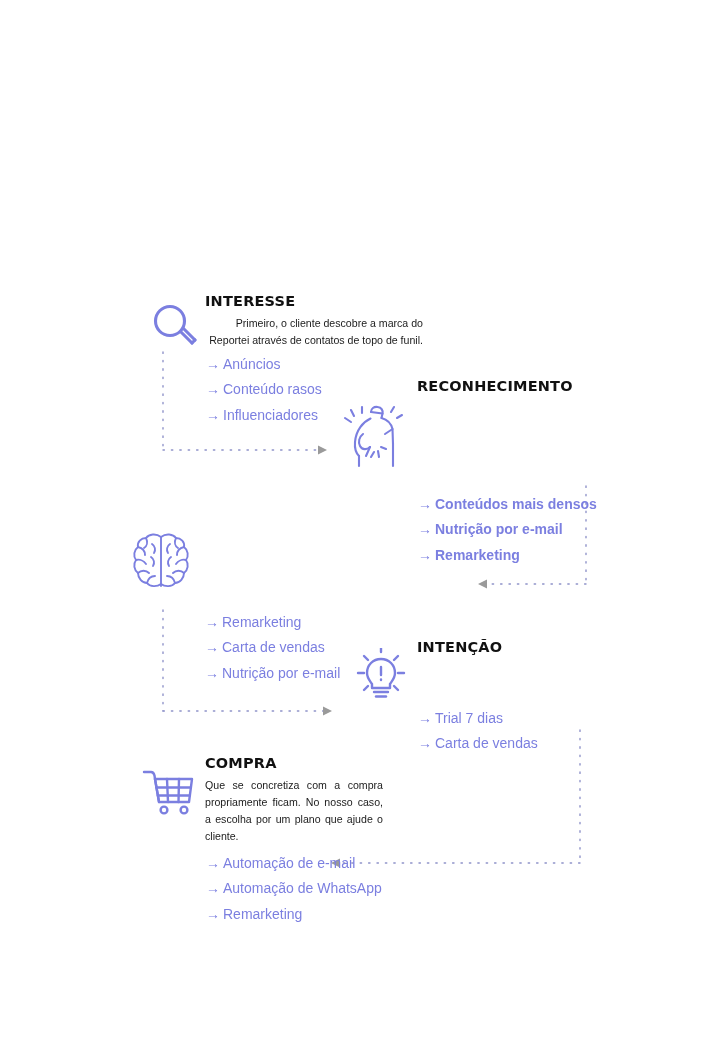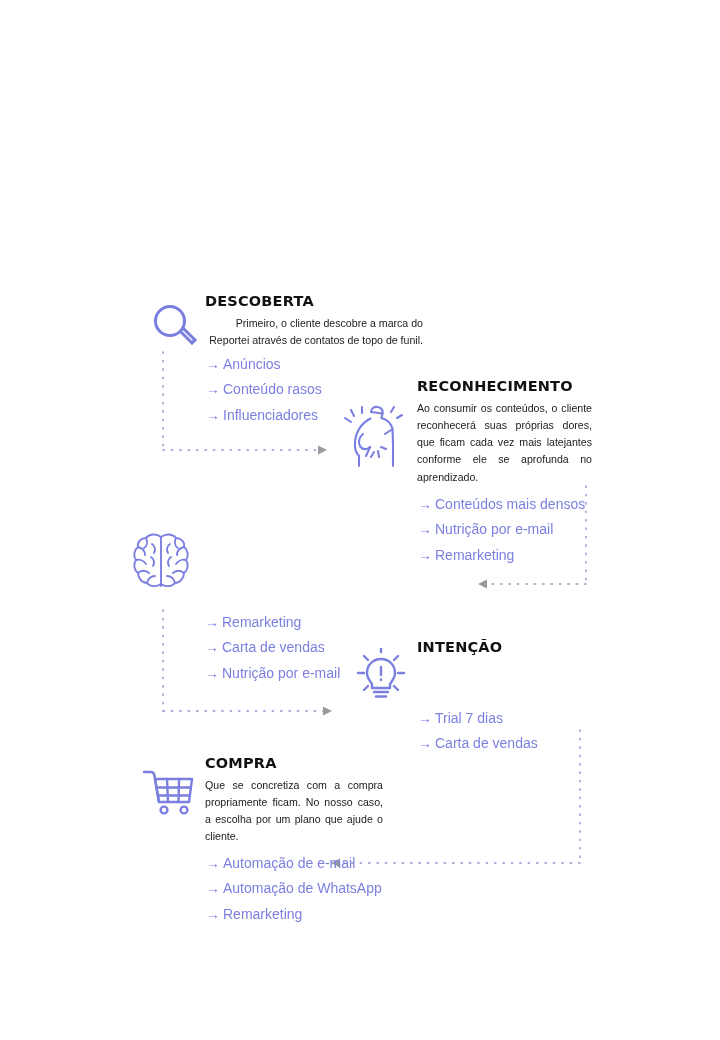--- a/index.html
+++ b/index.html
@@ -115,21 +115,21 @@
   <div class="icon" style="left:148px; top:300px;">
     <svg width="54" height="54" viewBox="0 0 54 54">
       <circle cx="22" cy="21" r="14.5" fill="none" stroke="#7b7fe0" stroke-width="3.1"></circle>
       <path d="M32.5,31.5 L44,43" stroke="#7b7fe0" stroke-width="3.1" stroke-linecap="round"></path>
       <path d="M35.5,28.5 L47,40" stroke="#7b7fe0" stroke-width="3.1" stroke-linecap="round"></path>
       <path d="M44,43 L47,40" stroke="#7b7fe0" stroke-width="3.1" stroke-linecap="round"></path>
     </svg>
   </div>
 
   <div class="stage" style="left:205px; top:294px; width:218px;">
-    <h2 class="stage-title">DESCOBERTA</h2>
+    <h2 class="stage-title">INTERESSE</h2>
     <p class="stage-body left">Primeiro, o cliente descobre a marca do Reportei através de contatos de topo de funil.</p>
   </div>
 
   <ul class="bullets" style="position:absolute; left:206px; top:352px;">
     <li class="bullet">
       <span class="arrow">→</span><span>Anúncios</span>
     </li>
     <li class="bullet">
       <span class="arrow">→</span><span>Conteúdo rasos</span>
     </li>
@@ -158,24 +158,23 @@
         <path d="M56,14 L61,11"></path>
         <path d="M33,48 L30,53"></path>
         <path d="M37,47 L38,53"></path>
         <path d="M40,43 L45,45"></path>
       </g>
     </svg>
   </div>
 
   <div class="stage" style="left:417px; top:379px; width:175px;">
     <h2 class="stage-title">RECONHECIMENTO</h2>
-    <p class="stage-body justify">Ao consumir os conteúdos, o cliente reconhecerá suas próprias dores, que ficam cada vez mais latejantes conforme ele se aprofunda no aprendizado.</p>
-  </div>
-
-  <ul class="bullets" style="position:absolute; left:418px; top:492px;">
+  </div>
+
+  <ul class="bullets" style="position:absolute; left:418px; top:492px;font-weight:bold;">
     <li class="bullet">
       <span class="arrow">→</span><span>Conteúdos mais densos</span>
     </li>
     <li class="bullet">
       <span class="arrow">→</span><span>Nutrição por e-mail</span>
     </li>
     <li class="bullet">
       <span class="arrow">→</span><span>Remarketing</span>
     </li>
   </ul>

